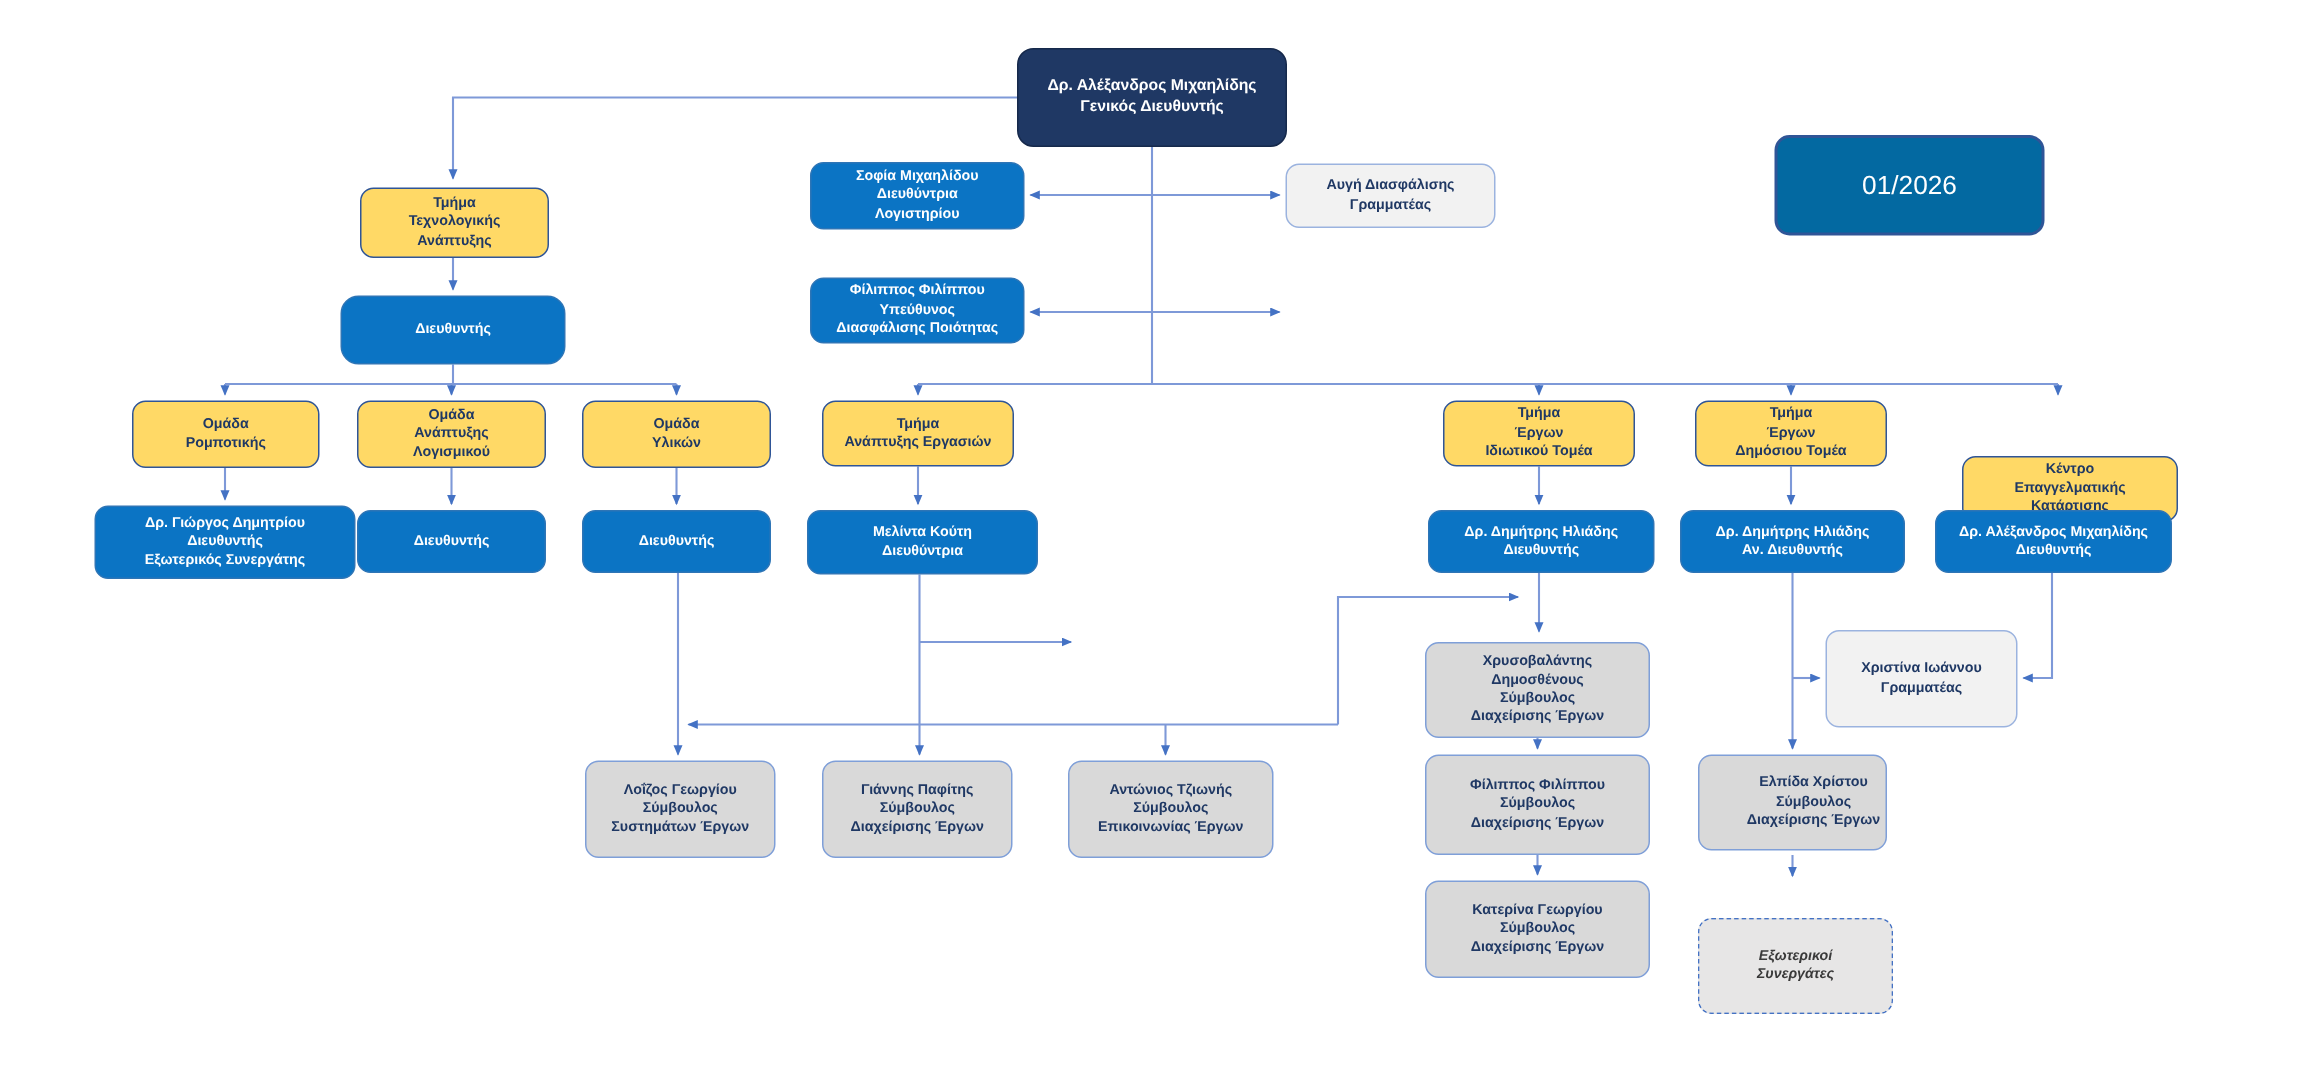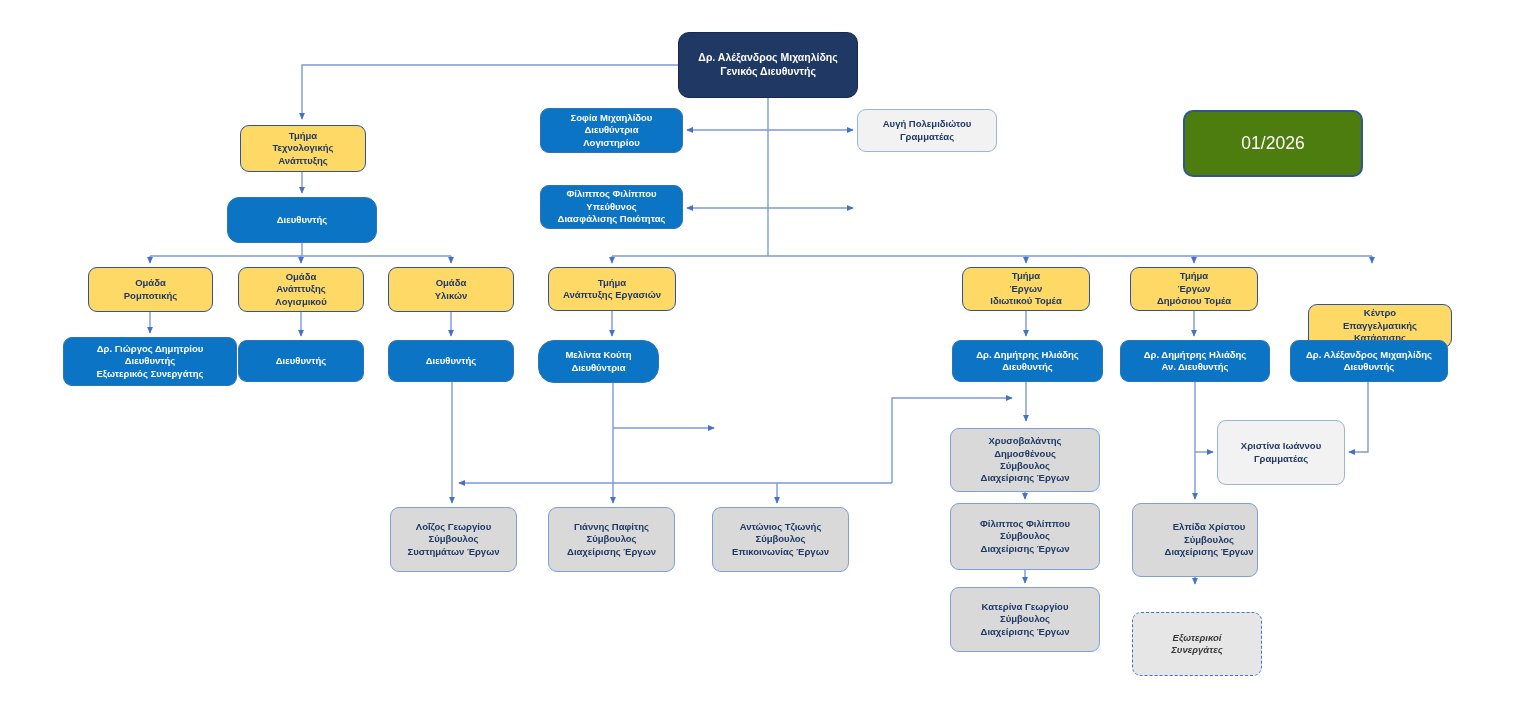--- a/index.html
+++ b/index.html
@@ -18,54 +18,54 @@
     font-weight:bold;font-size:9.5px;line-height:1.3;
     border-radius:9px;box-sizing:border-box;
     color:#1F3864;
   }
   .navy{background:#1F3864;border:1.5px solid #16294b;color:#ffffff;border-radius:11px;font-size:10.5px;}
   .blue{background:#0B74C4;border:1.5px solid #2E75B6;color:#ffffff;}
   .yellow{background:#FFD966;border:1.5px solid #2F5597;}
   .lightgray{background:#F2F2F2;border:1.3px solid #9BB3DF;}
   .gray{background:#D9D9D9;border:1.3px solid #7F9FD8;}
   .dashed{background:#E7E6E6;border:1.5px dashed #4472C4;color:#3A3A3A;font-style:italic;}
-  .datebox{background:#4d7c0f;border:2px solid #2F5597;color:#ffffff;font-weight:normal;font-size:17.5px;border-radius:10px;margin-top:20px;}
+  .datebox{background:#0369a1;border:2px solid #2F5597;color:#ffffff;font-weight:normal;font-size:17.5px;border-radius:10px;}
 
   
   #n-root{left:678px;top:32px;width:180px;height:66px;}
   #n-date{left:1183px;top:90px;width:180px;height:67px;}
   #n-dept-tech{left:240px;top:125px;width:126px;height:47px;}
   #n-dir-tech{left:227px;top:197px;width:150px;height:46px;border-radius:12px;}
   #n-sofia{left:540px;top:108px;width:143px;height:45px;}
   #n-avgi{left:857px;top:109px;width:140px;height:43px;}
   #n-filq{left:540px;top:185px;width:143px;height:44px;}
   #n-thekla{left:857px;top:186px;width:140px;height:45px;}
   #n-team-rob{left:88px;top:267px;width:125px;height:45px;}
   #n-team-sw{left:238px;top:267px;width:126px;height:45px;}
   #n-team-mat{left:388px;top:267px;width:126px;height:45px;}
   #n-dept-biz{left:548px;top:267px;width:128px;height:44px;}
   #n-dept-priv{left:962px;top:267px;width:128px;height:44px;}
   #n-dept-pub{left:1130px;top:267px;width:128px;height:44px;}
   #n-dept-voc{left:1308px;top:260px;width:144px;height:44px;margin-top:44px;}
   #n-dir-rob{left:63px;top:337px;width:174px;height:49px;}
   #n-dir-sw{left:238px;top:340px;width:126px;height:42px;}
   #n-dir-mat{left:388px;top:340px;width:126px;height:42px;}
-  #n-melinda{left:538px;top:340px;width:121px;height:43px;border-radius:16px;}
+  #n-melinda{left:538px;top:340px;width:154px;height:43px;}
   #n-iliadis1{left:952px;top:340px;width:151px;height:42px;}
   #n-iliadis2{left:1120px;top:340px;width:150px;height:42px;}
   #n-mich2{left:1290px;top:340px;width:158px;height:42px;}
   #n-niki{left:718px;top:395px;width:126px;height:67px;}
   #n-christina{left:1217px;top:420px;width:128px;height:65px;}
   #n-chrys{left:950px;top:428px;width:150px;height:64px;}
   #n-loizos{left:390px;top:507px;width:127px;height:65px;}
   #n-giannis{left:548px;top:507px;width:127px;height:65px;}
   #n-antonis{left:712px;top:507px;width:137px;height:65px;}
   #n-filc{left:950px;top:503px;width:150px;height:67px;}
   #n-katerina{left:950px;top:587px;width:150px;height:65px;}
-  #n-elpida{left:1132px;top:503px;width:126px;height:74px;padding-left:28px;}
+  #n-elpida{left:1132px;top:503px;width:126px;height:64px;padding-left:28px;}
   #n-external{left:1132px;top:588px;width:130px;height:64px;margin-top:24px;}
 </style>
 </head>
 <body>
 
 <div id="canvas">
 
   <svg id="wires" width="1536" height="715" viewBox="0 0 1536 715">
     <defs>
       <marker id="ah" markerWidth="9" markerHeight="8" refX="6.2" refY="3" orient="auto" markerUnits="userSpaceOnUse">
@@ -133,21 +133,21 @@
   <div class="node datebox" id="n-date">01/2026</div>
 
   <div class="node yellow" id="n-dept-tech">Τμήμα
 Τεχνολογικής
 Ανάπτυξης</div>
   <div class="node blue" id="n-dir-tech">Διευθυντής</div>
 
   <div class="node blue" id="n-sofia">Σοφία Μιχαηλίδου
 Διευθύντρια
 Λογιστηρίου</div>
-  <div class="node lightgray" id="n-avgi">Αυγή Πολεμιδιώτου
+  <div class="node lightgray" id="n-avgi">Αυγή Διασφάλισης
 Γραμματέας</div>
   <div class="node blue" id="n-filq">Φίλιππος Φιλίππου
 Υπεύθυνος
 Διασφάλισης Ποιότητας</div>
 
   <div class="node yellow" id="n-team-rob">Ομάδα
 Ρομποτικής</div>
   <div class="node yellow" id="n-team-sw">Ομάδα
 Ανάπτυξης
 Λογισμικού</div>

